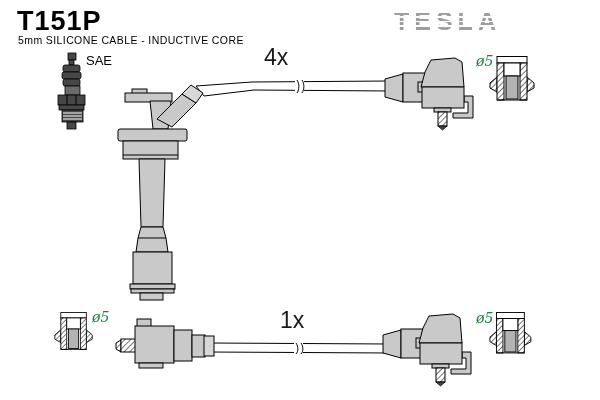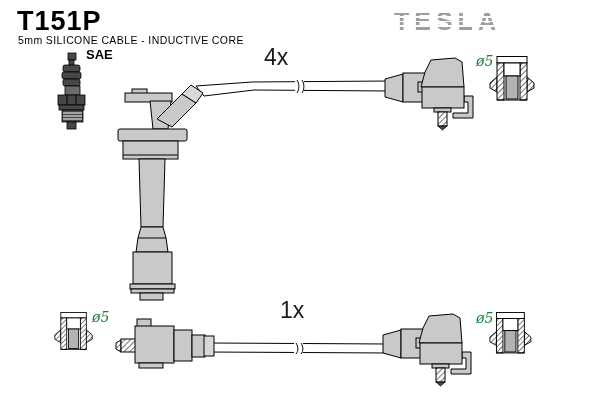--- a/index.html
+++ b/index.html
@@ -11,24 +11,24 @@
   #stage{
     position:relative; width:544px; height:400px; background:#ffffff;
     font-family:"Liberation Sans","DejaVu Sans",sans-serif; overflow:hidden;
   }
   .abs{position:absolute; white-space:nowrap; line-height:1;}
   .part-number{left:17px; top:8px; font-size:27px; font-weight:bold; letter-spacing:1px; color:#000;}
   .subtitle{left:18px; top:35px; font-size:10.5px; letter-spacing:.4px; color:#000;}
   .brand{left:394px; top:9px; font-size:25px; font-weight:800; letter-spacing:5px; color:var(--brand-gray);}
   .brand-stripes{left:394px; top:9px; width:100px; height:25px;
     background:repeating-linear-gradient(180deg, rgba(255,255,255,0) 0 3px, #ffffff 3px 4.5px);}
-  .sae{left:86px; top:48px; font-size:13px; font-weight:bold; color:#000;}
+  .sae{left:86px; top:54px; font-size:13px; font-weight:normal; color:#000;}
   .qty{font-size:23px; color:#1a1a1a;}
   .qty-top{left:264px; top:46px;}
-  .qty-bottom{left:280px; top:299px;}
+  .qty-bottom{left:280px; top:309px;}
   .dia{font-size:14px; font-style:italic; font-family:"DejaVu Serif","Liberation Serif",serif; color:#15803d;}
   .dia-tr{left:476px; top:54px;}
   .dia-bl{left:92px; top:310px;}
   .dia-br{left:476px; top:311px;}
   svg{position:absolute; left:0; top:0;}
   .part{fill:var(--part-fill); stroke:var(--outline); stroke-width:1;}
   .part-light{fill:var(--part-fill-light); stroke:var(--outline); stroke-width:1;}
   .wht{fill:#ffffff; stroke:var(--outline); stroke-width:1;}
   .core{fill:var(--terminal-core); stroke:var(--outline); stroke-width:1;}
   .hatched{fill:url(#hatch); stroke:var(--outline); stroke-width:1;}

